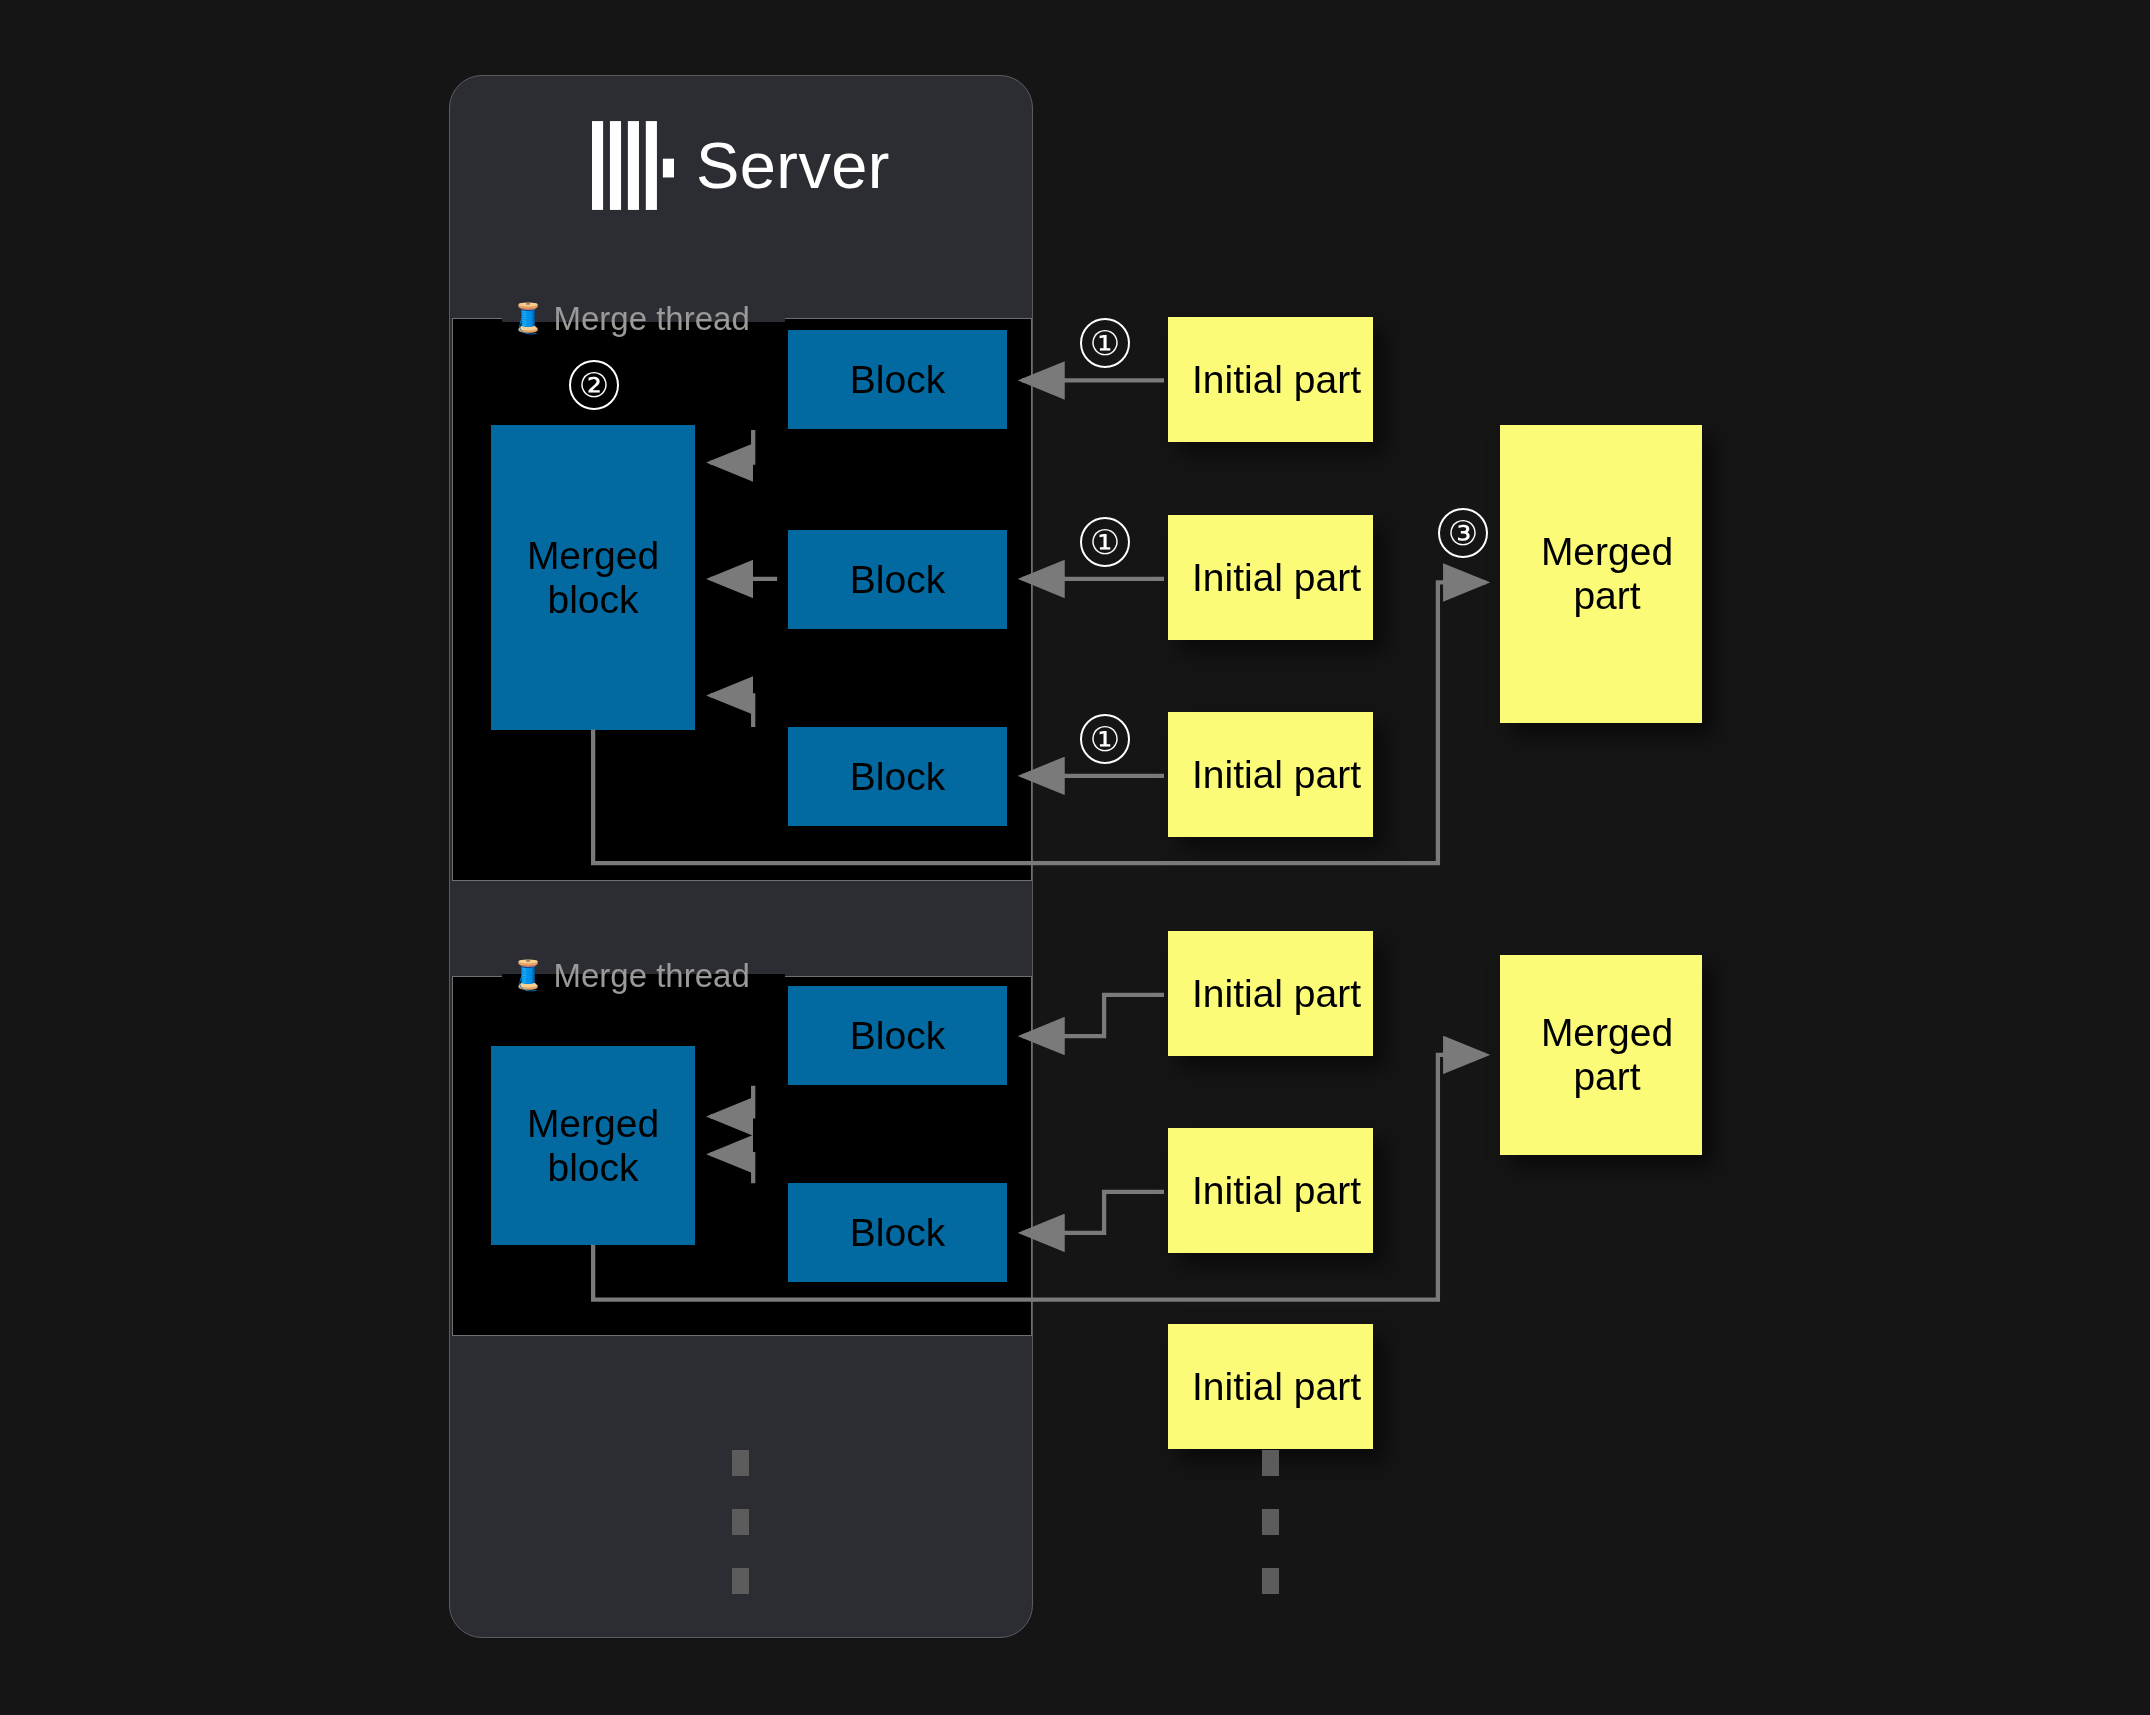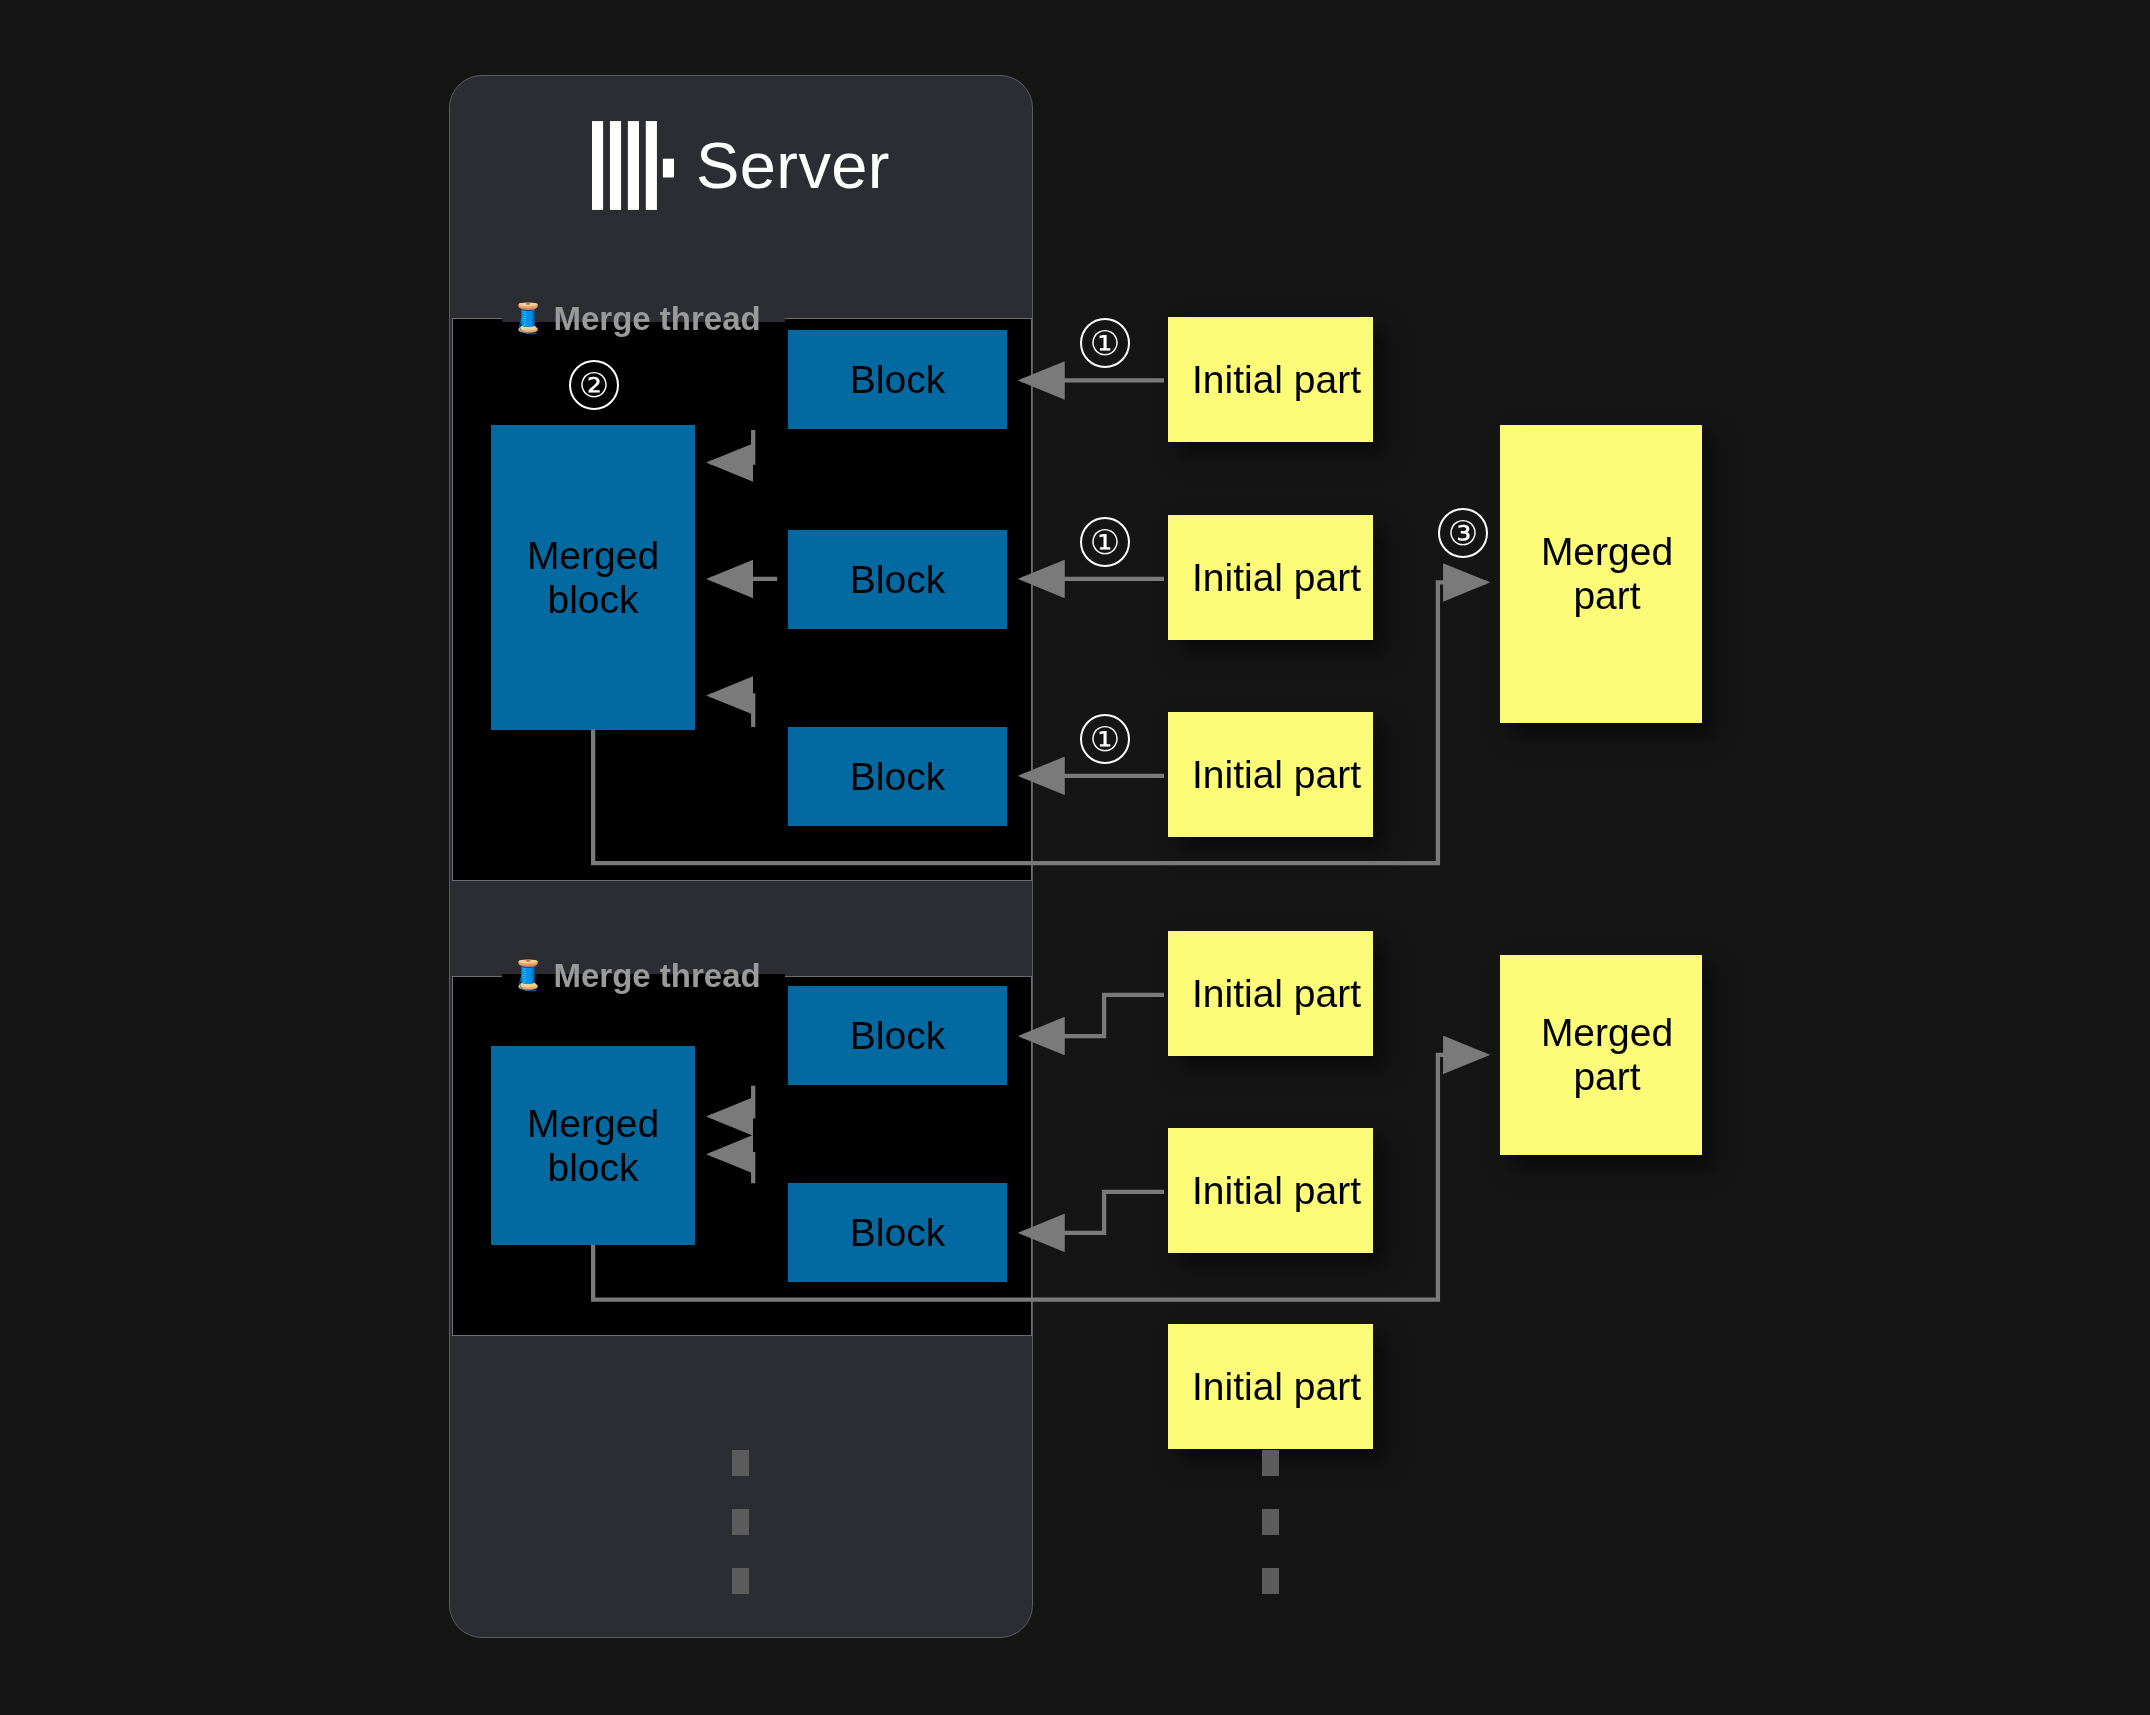--- a/index.html
+++ b/index.html
@@ -73,21 +73,20 @@
   }
   .merge-thread-label .mt-emoji {
     font-size: 29px;
     line-height: 1;
     display: inline-block;
   }
   .merge-thread-label .mt-text {
     color: #9a9a9a;
     font-size: 33px;
     line-height: 1;
-    font-weight: bold;
   }
   .label-mask {
     position: absolute;
     background: #2b2d33;
     height: 5.1px;
   }
   .label-mask.black {
     background: #000000;
   }
 

